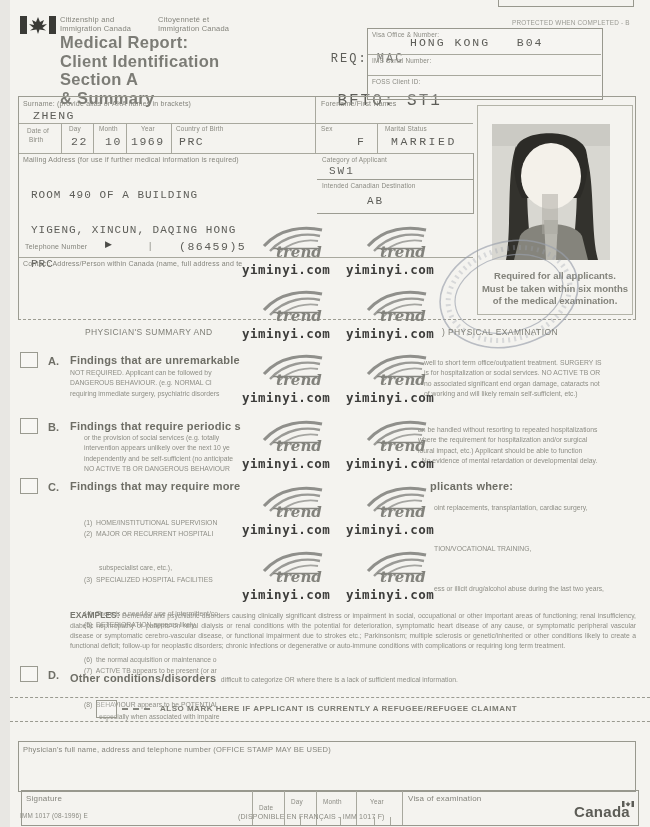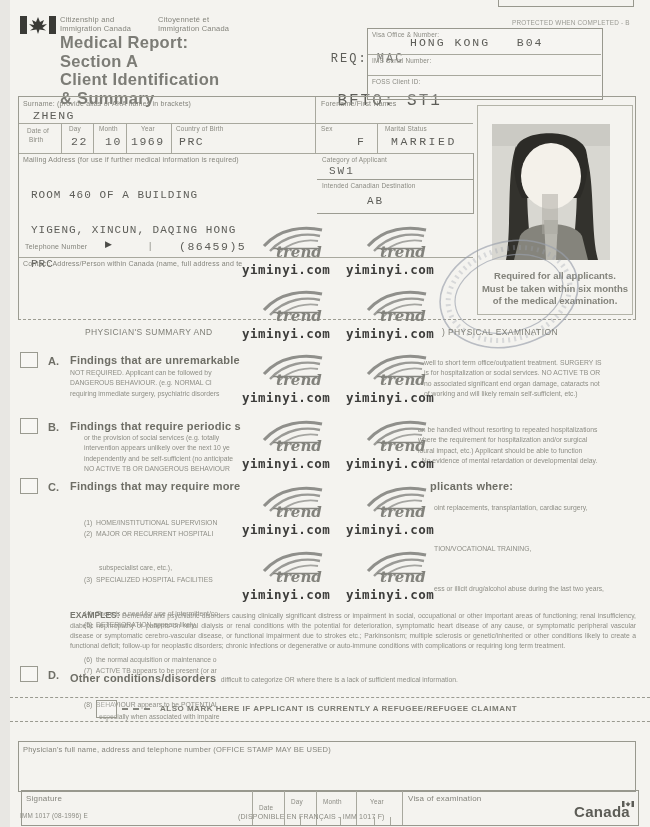--- a/index.html
+++ b/index.html
@@ -36,22 +36,22 @@
   <div class="abs lbl" style="left:50px;top:15px;font-size:7.5px;line-height:9px">
     <div>Citizenship and</div>
       <div>Immigration Canada</div>
   </div>
   <div class="abs lbl" style="left:148px;top:15px;font-size:7.5px;line-height:9px">
     <div>Citoyenneté et</div>
       <div>Immigration Canada</div>
   </div>
   <div class="abs title" style="left:50px;top:33px">
     <div>Medical Report:</div>
-      <div>Section A</div>
-    <div>Client Identification</div>
+      <div>Client Identification</div>
+    <div>Section A</div>
       <div>&amp; Summary</div>
   </div>
   <div class="abs mono" style="left:284px;top:38px;font-size:12px;letter-spacing:2px">
     <span>REQ:</span> <span>MAC</span>
   </div>
   <div class="abs mono" style="left:281px;top:74px;font-size:16px;letter-spacing:2px">
     <span>BFTO:</span> <span>ST1</span>
   </div>
 
   <div class="abs box" style="left:488px;top:-9px;width:134px;height:14px"></div>
@@ -89,21 +89,21 @@
     <div class="abs mono val" style="left:160px;top:38px">PRC</div>
     <div class="abs lbl6" style="left:302px;top:28px">Sex</div>
     <div class="abs mono val" style="left:338px;top:38px">F</div>
     <div class="abs vl" style="left:358px;top:26px;height:30px"></div>
     <div class="abs lbl6" style="left:366px;top:28px">Marital Status</div>
     <div class="abs mono val" style="left:372px;top:38px;letter-spacing:2.5px">MARRIED</div>
 
     <div class="abs hl" style="left:0;top:56px;width:454px"></div>
     <div class="abs lbl" style="left:4px;top:59px">Mailing Address  (for use if further medical information is required)</div>
     <div class="abs mono" style="left:12px;top:70px;font-size:11px;line-height:11.5px;letter-spacing:1px">
-      <div>ROOM 460 OF A BUILDING</div>
+      <div>ROOM 490 OF A BUILDING</div>
       <div>YIGENG, XINCUN, DAQING HONG</div>
       <div>PRC</div>
     </div>
 
     <div class="abs" style="left:298px;top:56px;width:156px;height:26px;border-right:1px solid #9c9c92;border-bottom:1px solid #9c9c92">
       <div class="abs lbl6" style="left:5px;top:3px">Category of Applicant</div>
       <div class="abs mono" style="left:12px;top:12px;font-size:11px;letter-spacing:2px">SW1</div>
     </div>
     <div class="abs" style="left:298px;top:82px;width:156px;height:34px;border-right:1px solid #9c9c92;border-bottom:1px solid #9c9c92">
       <div class="abs lbl6" style="left:5px;top:3px">Intended Canadian Destination</div>

